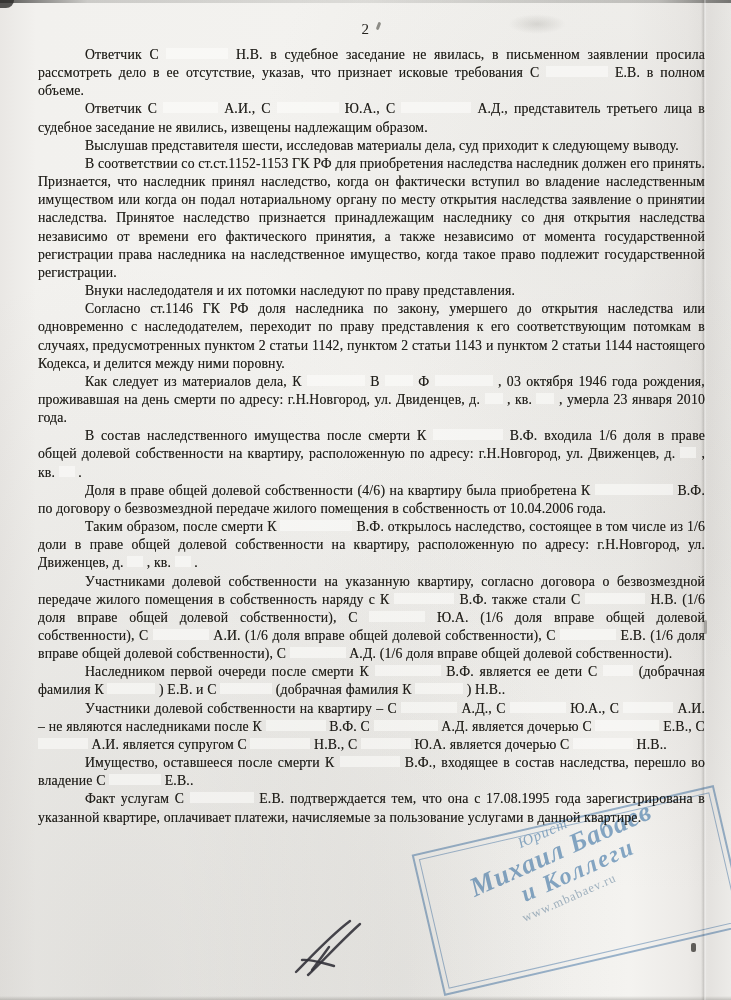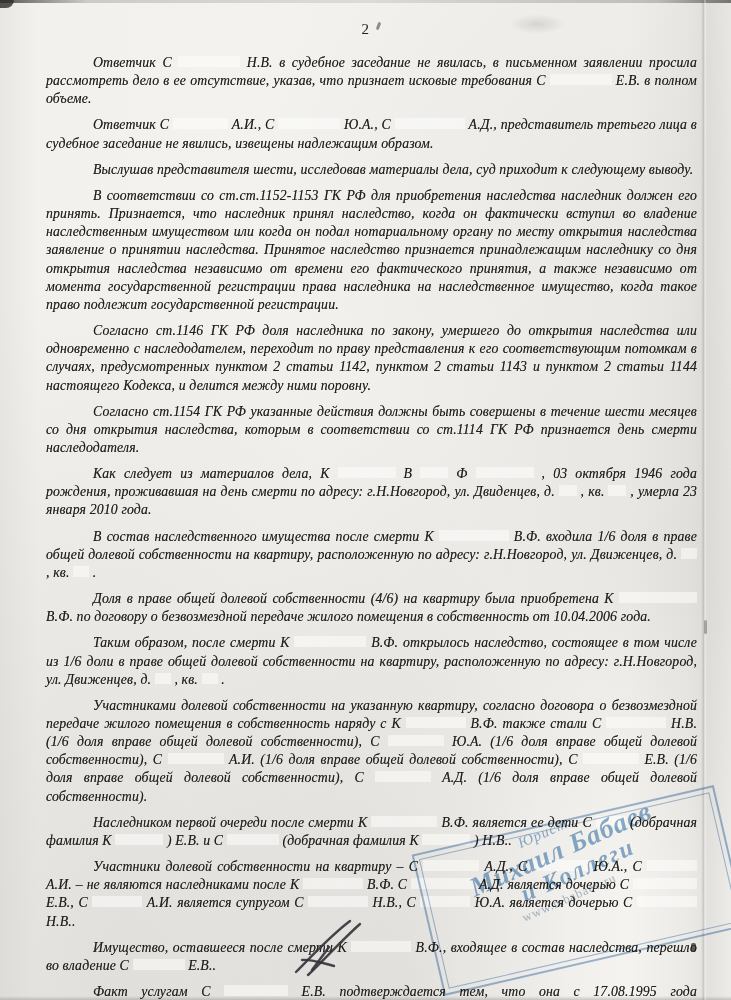--- a/index.html
+++ b/index.html
@@ -37,21 +37,21 @@
     text-align:center;font-size:15px;color:#24221e;
     letter-spacing:.5px;
   }
   .doc-body{
     position:absolute;left:38px;top:46px;width:667px;
     font-size:13.8px;line-height:18.15px;color:#211f1a;
     text-align:justify;
     text-shadow:0 0 .5px rgba(20,20,16,.55);
     letter-spacing:.15px;
   }
-  .para{margin:8px;text-indent:47px;font-style:italic;}
+  .para{margin:0;text-indent:47px;}
   .redact-gap{
     display:inline-block;height:11px;vertical-align:baseline;
     background:rgba(253,253,251,.55);
   }
   .signature{position:absolute;left:288px;top:916px;pointer-events:none;}
   .signature path{stroke:#33323a;stroke-width:2.4;fill:none;stroke-linecap:round;opacity:.9;}
 
   .stamp{
     position:absolute;left:424px;top:818px;width:298px;height:133px;
     transform:rotate(-13deg);
@@ -90,22 +90,22 @@
   <div class="speck-2"></div>
   <div class="speck-3"></div>
 
   <div class="page-number">2</div>
 
   <div class="doc-body" id="doc-body">
       <p class="para"><span>Ответчик С</span> <span class="redact-gap" style="width: 62px;"></span> <span>Н.В. в судебное заседание не явилась, в письменном заявлении просила рассмотреть дело в ее отсутствие, указав, что признает исковые требования С</span> <span class="redact-gap" style="width: 62px;"></span> <span>Е.В. в полном объеме.</span></p>
       <p class="para"><span>Ответчик С</span> <span class="redact-gap" style="width: 55px;"></span> <span>А.И., С</span> <span class="redact-gap" style="width: 62px;"></span> <span>Ю.А., С</span> <span class="redact-gap" style="width: 70px;"></span> <span>А.Д., представитель третьего лица в судебное заседание не явились, извещены надлежащим образом.</span></p>
       <p class="para"><span>Выслушав представителя шести, исследовав материалы дела, суд приходит к следующему выводу.</span></p>
       <p class="para"><span>В соответствии со ст.ст.1152-1153 ГК РФ для приобретения наследства наследник должен его принять. Признается, что наследник принял наследство, когда он фактически вступил во владение наследственным имуществом или когда он подал нотариальному органу по месту открытия наследства заявление о принятии наследства. Принятое наследство признается принадлежащим наследнику со дня открытия наследства независимо от времени его фактического принятия, а также независимо от момента государственной регистрации права наследника на наследственное имущество, когда такое право подлежит государственной регистрации.</span></p>
+      <p class="para"><span>Внуки наследодателя и их потомки наследуют по праву представления.</span></p>
       <p class="para"><span>Согласно ст.1146 ГК РФ доля наследника по закону, умершего до открытия наследства или одновременно с наследодателем, переходит по праву представления к его соответствующим потомкам в случаях, предусмотренных пунктом 2 статьи 1142, пунктом 2 статьи 1143 и пунктом 2 статьи 1144 настоящего Кодекса, и делится между ними поровну.</span></p>
-      <p class="para"><span>Согласно ст.1154 ГК РФ указанные действия должны быть совершены в течение шести месяцев со дня открытия наследства, которым в соответствии со ст.1114 ГК РФ признается день смерти наследодателя.</span></p>
       <p class="para"><span>Как следует из материалов дела, К</span> <span class="redact-gap" style="width: 58px;"></span> <span>В</span> <span class="redact-gap" style="width: 28px;"></span> <span>Ф</span> <span class="redact-gap" style="width: 58px;"></span> <span>, 03 октября 1946 года рождения, проживавшая на день смерти по адресу: г.Н.Новгород, ул. Двиденцев, д.</span> <span class="redact-gap" style="width: 18px;"></span> <span>, кв.</span> <span class="redact-gap" style="width: 18px;"></span> <span>, умерла 23 января 2010 года.</span></p>
       <p class="para"><span>В состав наследственного имущества после смерти К</span> <span class="redact-gap" style="width: 70px;"></span> <span>В.Ф. входила 1/6 доля в праве общей долевой собственности на квартиру, расположенную по адресу: г.Н.Новгород, ул. Движенцев, д.</span> <span class="redact-gap" style="width: 16px;"></span> <span>, кв.</span> <span class="redact-gap" style="width: 16px;"></span> <span>.</span></p>
       <p class="para"><span>Доля в праве общей долевой собственности (4/6) на квартиру была приобретена К</span> <span class="redact-gap" style="width: 78px;"></span> <span>В.Ф. по договору о безвозмездной передаче жилого помещения в собственность от 10.04.2006 года.</span></p>
       <p class="para"><span>Таким образом, после смерти К</span> <span class="redact-gap" style="width: 72px;"></span> <span>В.Ф. открылось наследство, состоящее в том числе из 1/6 доли в праве общей долевой собственности на квартиру, расположенную по адресу: г.Н.Новгород, ул. Движенцев, д.</span> <span class="redact-gap" style="width: 16px;"></span> <span>, кв.</span> <span class="redact-gap" style="width: 16px;"></span> <span>.</span></p>
       <p class="para"><span>Участниками долевой собственности на указанную квартиру, согласно договора о безвозмездной передаче жилого помещения в собственность наряду с К</span> <span class="redact-gap" style="width: 60px;"></span> <span>В.Ф. также стали С</span> <span class="redact-gap" style="width: 60px;"></span> <span>Н.В. (1/6 доля вправе общей долевой собственности), С</span> <span class="redact-gap" style="width: 56px;"></span> <span>Ю.А. (1/6 доля вправе общей долевой собственности), С</span> <span class="redact-gap" style="width: 56px;"></span> <span>А.И. (1/6 доля вправе общей долевой собственности), С</span> <span class="redact-gap" style="width: 56px;"></span> <span>Е.В. (1/6 доля вправе общей долевой собственности), С</span> <span class="redact-gap" style="width: 56px;"></span> <span>А.Д. (1/6 доля вправе общей долевой собственности).</span></p>
       <p class="para"><span>Наследником первой очереди после смерти К</span> <span class="redact-gap" style="width: 66px;"></span> <span>В.Ф. является ее дети С</span> <span class="redact-gap" style="width: 30px;"></span> <span>(добрачная фамилия К</span> <span class="redact-gap" style="width: 48px;"></span> <span>) Е.В. и С</span> <span class="redact-gap" style="width: 52px;"></span> <span>(добрачная фамилия К</span> <span class="redact-gap" style="width: 48px;"></span> <span>) Н.В..</span></p>
       <p class="para"><span>Участники долевой собственности на квартиру – С</span> <span class="redact-gap" style="width: 56px;"></span> <span>А.Д., С</span> <span class="redact-gap" style="width: 56px;"></span> <span>Ю.А., С</span> <span class="redact-gap" style="width: 50px;"></span> <span>А.И. – не являются наследниками после К</span> <span class="redact-gap" style="width: 60px;"></span> <span>В.Ф. С</span> <span class="redact-gap" style="width: 64px;"></span> <span>А.Д. является дочерью С</span> <span class="redact-gap" style="width: 64px;"></span> <span>Е.В., С</span> <span class="redact-gap" style="width: 50px;"></span> <span>А.И. является супругом С</span> <span class="redact-gap" style="width: 60px;"></span> <span>Н.В., С</span> <span class="redact-gap" style="width: 50px;"></span> <span>Ю.А. является дочерью С</span> <span class="redact-gap" style="width: 60px;"></span> <span>Н.В..</span></p>
       <p class="para"><span>Имущество, оставшееся после смерти К</span> <span class="redact-gap" style="width: 60px;"></span> <span>В.Ф., входящее в состав наследства, перешло во владение С</span> <span class="redact-gap" style="width: 52px;"></span> <span>Е.В..</span></p>
       <p class="para"><span>Факт услугам С</span> <span class="redact-gap" style="width: 64px;"></span> <span>Е.В. подтверждается тем, что она с 17.08.1995 года зарегистрирована в указанной квартире, оплачивает платежи, начисляемые за пользование услугами в данной квартире.</span></p>
     </div>

